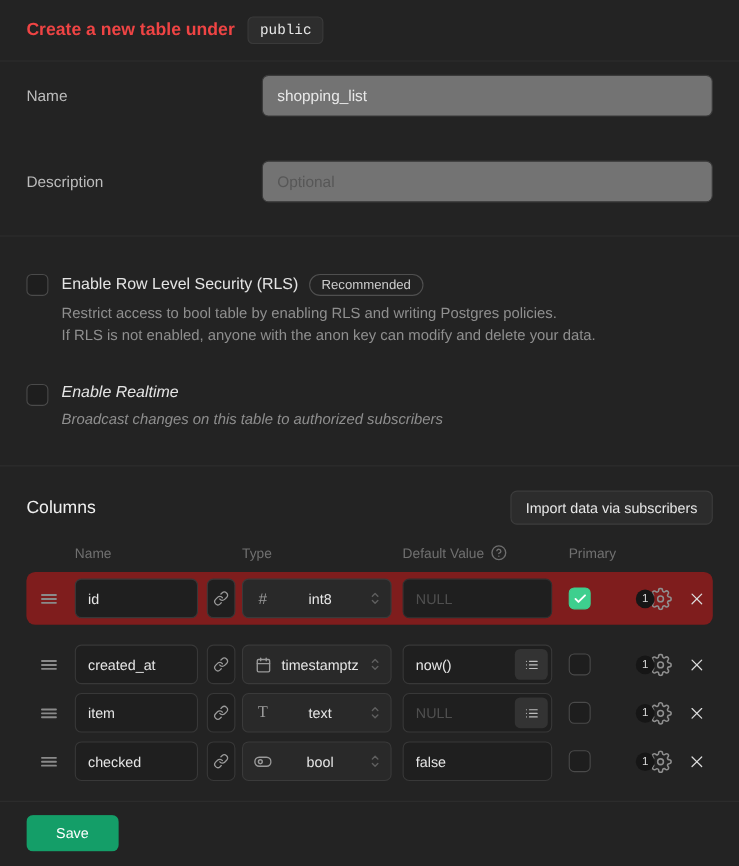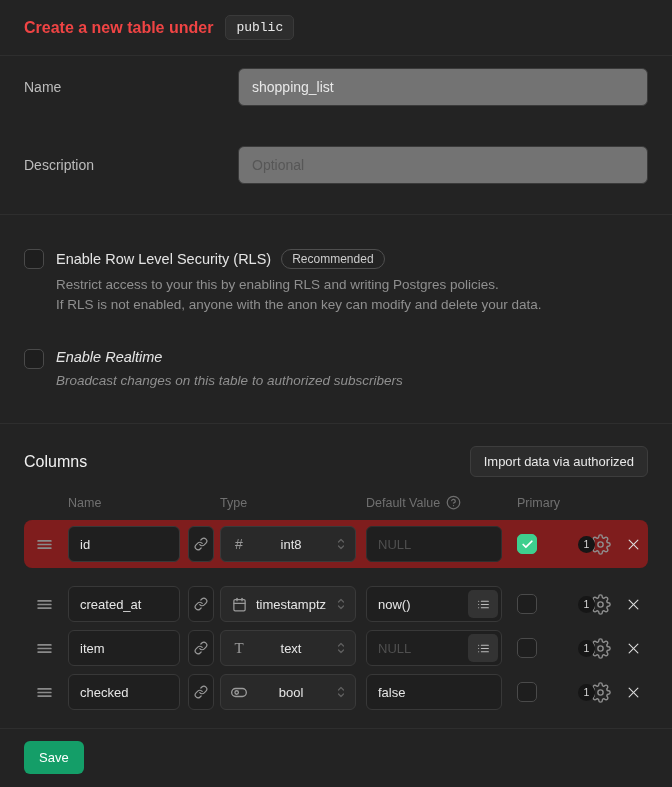--- a/index.html
+++ b/index.html
@@ -121,21 +121,21 @@
   .remove-btn {
     margin-left: 12px; background: none; border: none; color: #dcdcdc; cursor: pointer;
     display: inline-flex; align-items: center; justify-content: center; width: 20px; height: 20px;
   }
 
   
   .dlg-footer { height: 56px; display: flex; align-items: center; justify-content: space-between; padding: 0 24px; }
   .save-btn {
     background: var(--save, #149e68); border: 1px solid transparent; color: #ffffff;
     font-family: "Liberation Sans", sans-serif; font-size: 13px;
-    border-radius: 6px; padding: 8px 14px; cursor: pointer;
+    border-radius: 6px; padding: 8px 26px; cursor: pointer;
   }
 </style>
 </head>
 <body>
 
 <div class="dlg-header section">
   <span class="dlg-title">Create a new table under</span>
   <span class="schema-badge">public</span>
 </div>
 
@@ -151,39 +151,39 @@
 </div>
 
 <div class="toggle-section section">
   <div class="toggle-block">
     <span class="checkbox"></span>
     <div class="toggle-texts">
       <div class="toggle-label-row">
         <span class="toggle-label">Enable Row Level Security (RLS)</span>
         <span class="pill-badge">Recommended</span>
       </div>
-      <div class="toggle-desc">Restrict access to your this by enabling RLS and writing Postgres policies.</div>
+      <div class="toggle-desc">Restrict access to bool table by enabling RLS and writing Postgres policies.</div>
       <div class="toggle-desc" style="margin-top:0;">If RLS is not enabled, anyone with the anon key can modify and delete your data.</div>
     </div>
   </div>
   <div class="toggle-block">
     <span class="checkbox"></span>
     <div class="toggle-texts">
       <div class="toggle-label-row">
         <span class="toggle-label">Enable Realtime</span>
       </div>
       <div class="toggle-desc">Broadcast changes on this table to authorized subscribers</div>
     </div>
   </div>
 </div>
 
 <div class="columns-section section">
   <div class="columns-head">
     <span class="columns-title">Columns</span>
-    <button class="btn">Import data via authorized</button>
+    <button class="btn">Import data via subscribers</button>
   </div>
 
   <div class="col-headers">
     <span class="h-name">Name</span>
     <span class="h-type">Type</span>
     <span class="h-default">
       <span>Default Value</span>
       <span class="help-icon">
         <svg width="15" height="15" viewBox="0 0 24 24" fill="none" stroke="#6e6e6e" stroke-width="2" stroke-linecap="round" stroke-linejoin="round">
             <circle cx="12" cy="12" r="10"></circle>

